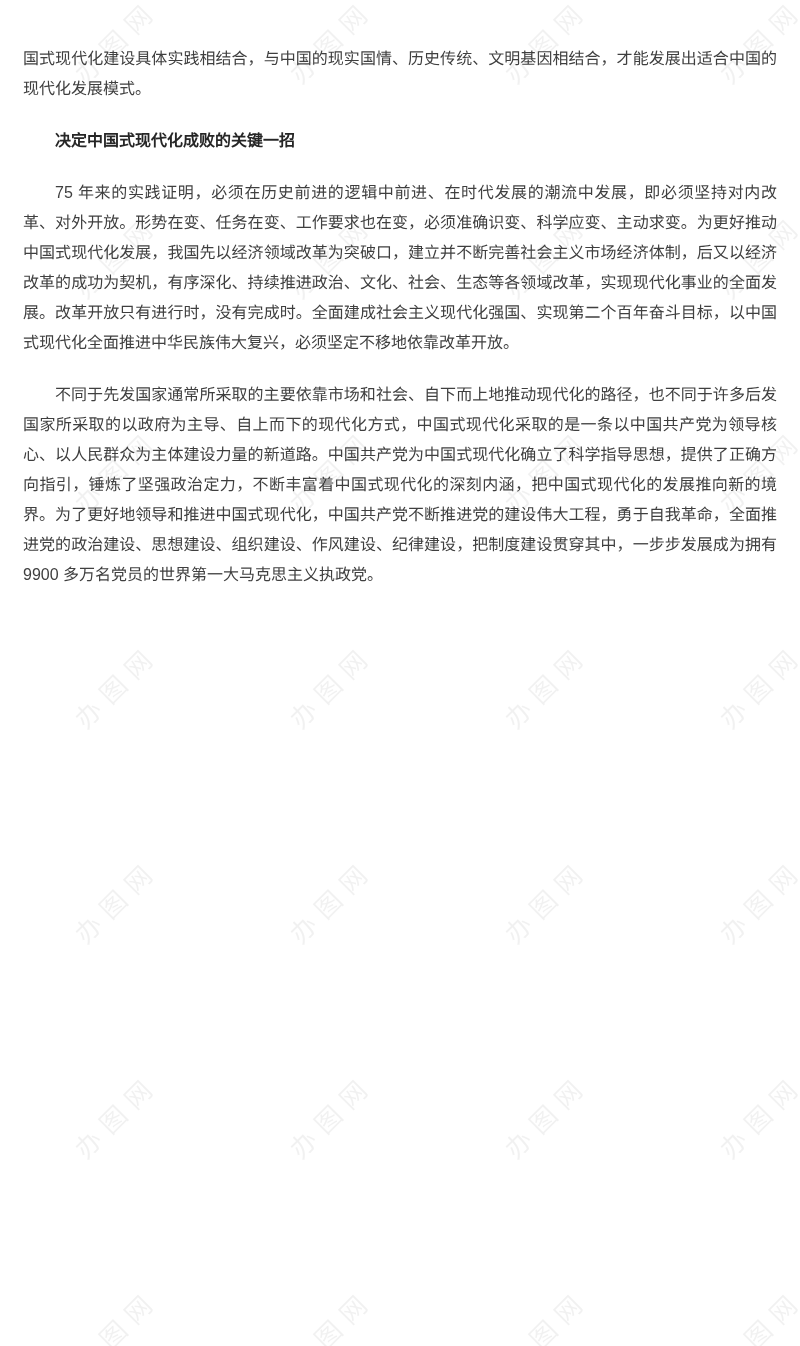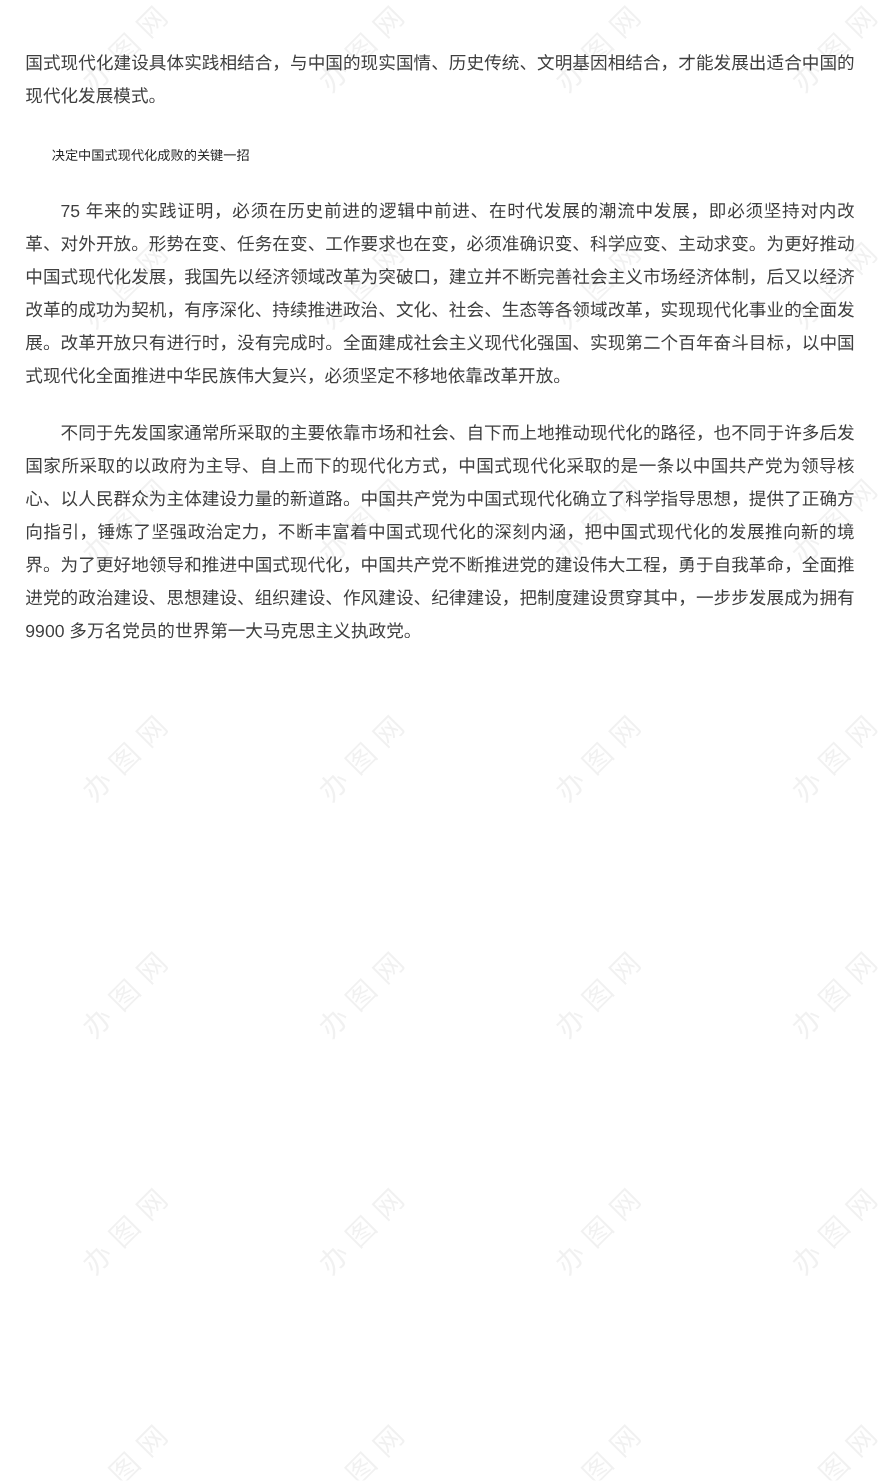--- a/index.html
+++ b/index.html
@@ -47,23 +47,23 @@
   }
   .para {
     margin: 0 0 22px 0;
     text-indent: 2em;
   }
   .para.flush {
     text-indent: 0;
   }
   .heading {
     margin: 6px 0 22px 0;
-    font-weight: 400;
+    font-weight: 700;
     color: #262626;
-    font-size: 12px;
+    font-size: 16px;
     line-height: 30px;
     text-indent: 2em;
   }
 </style>
 </head>
 <body>
 
 <div class="page">
 
   <div class="watermark-layer">

